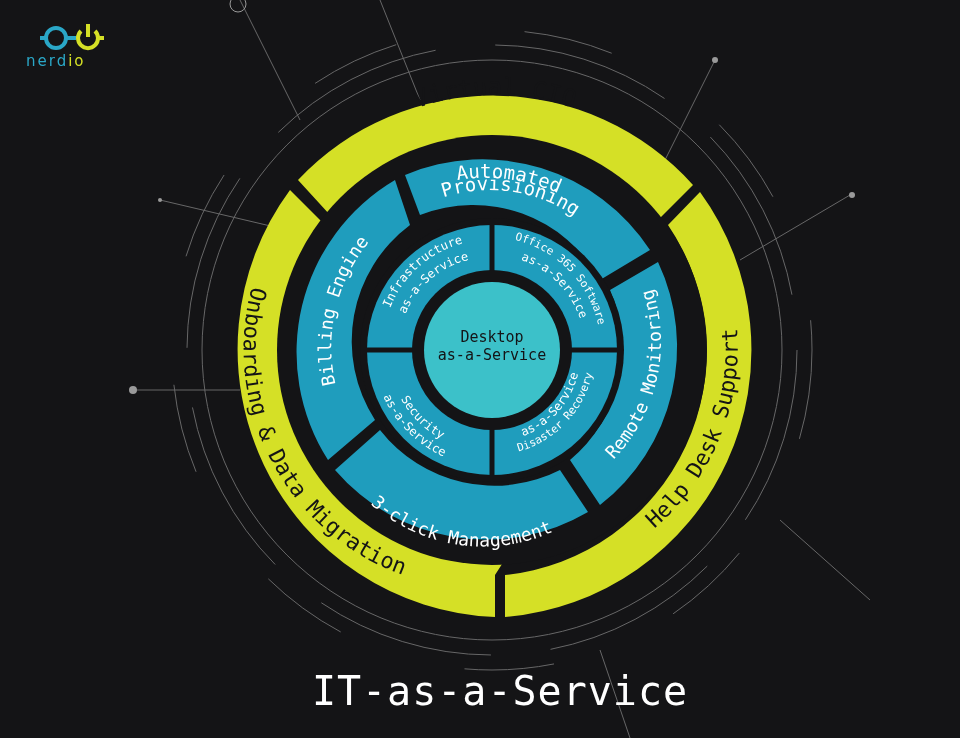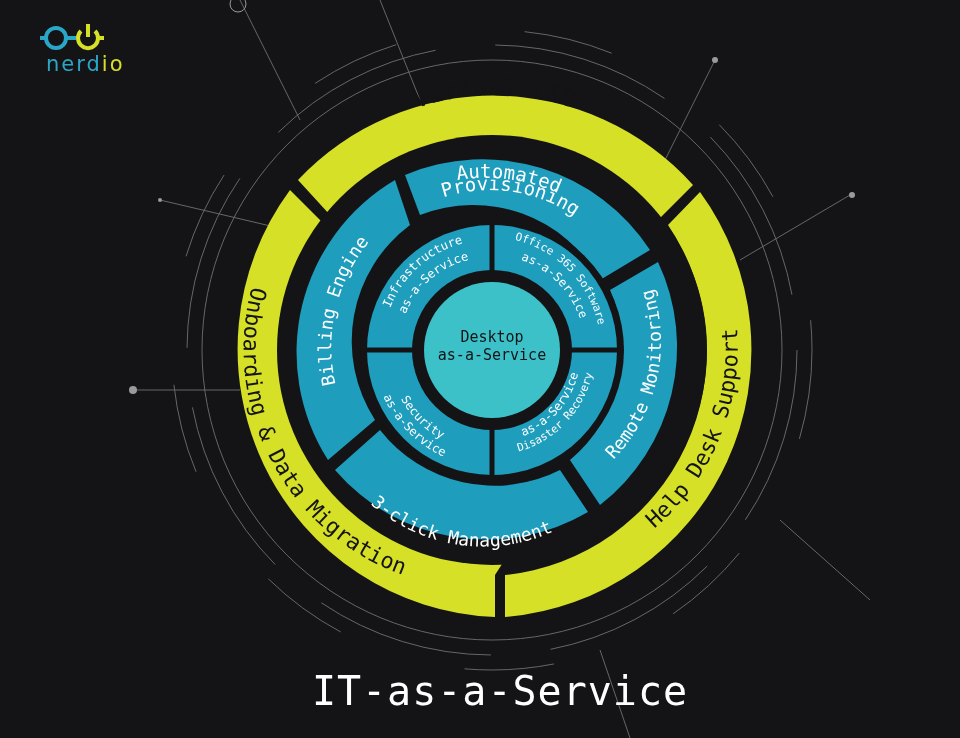--- a/index.html
+++ b/index.html
@@ -1,19 +1,19 @@
 <!DOCTYPE html>
 <html><head>
 <meta charset="utf-8">
 <style>
   html,body{margin:0;padding:0;background:#141416;}
   body{width:960px;height:738px;position:relative;overflow:hidden;font-family:"DejaVu Sans Mono",monospace;}
   #stage{position:absolute;left:0;top:0;width:960px;height:738px;}
   .logo{position:absolute;left:40px;top:22px;width:110px;height:60px;}
-  .logo-word{position:absolute;left:46px;top:52px;font-family:"DejaVu Sans",sans-serif;font-size:21px;letter-spacing:2px;}
+  .logo-word{position:absolute;left:26px;top:52px;font-family:"DejaVu Sans",sans-serif;font-size:15px;letter-spacing:2px;}
   .logo-word .a{color:#2aa7c7;}
   .logo-word .b{color:#d5e026;}
   .title{position:absolute;left:0;width:960px;top:668px;text-align:center;color:#fff;font-size:40px;letter-spacing:1px;padding-left:40px;box-sizing:border-box;}
 </style>
 </head>
 <body>
 
 <div id="stage">
 <svg width="960" height="738" viewBox="0 0 960 738" xmlns="http://www.w3.org/2000/svg">
   <defs>

